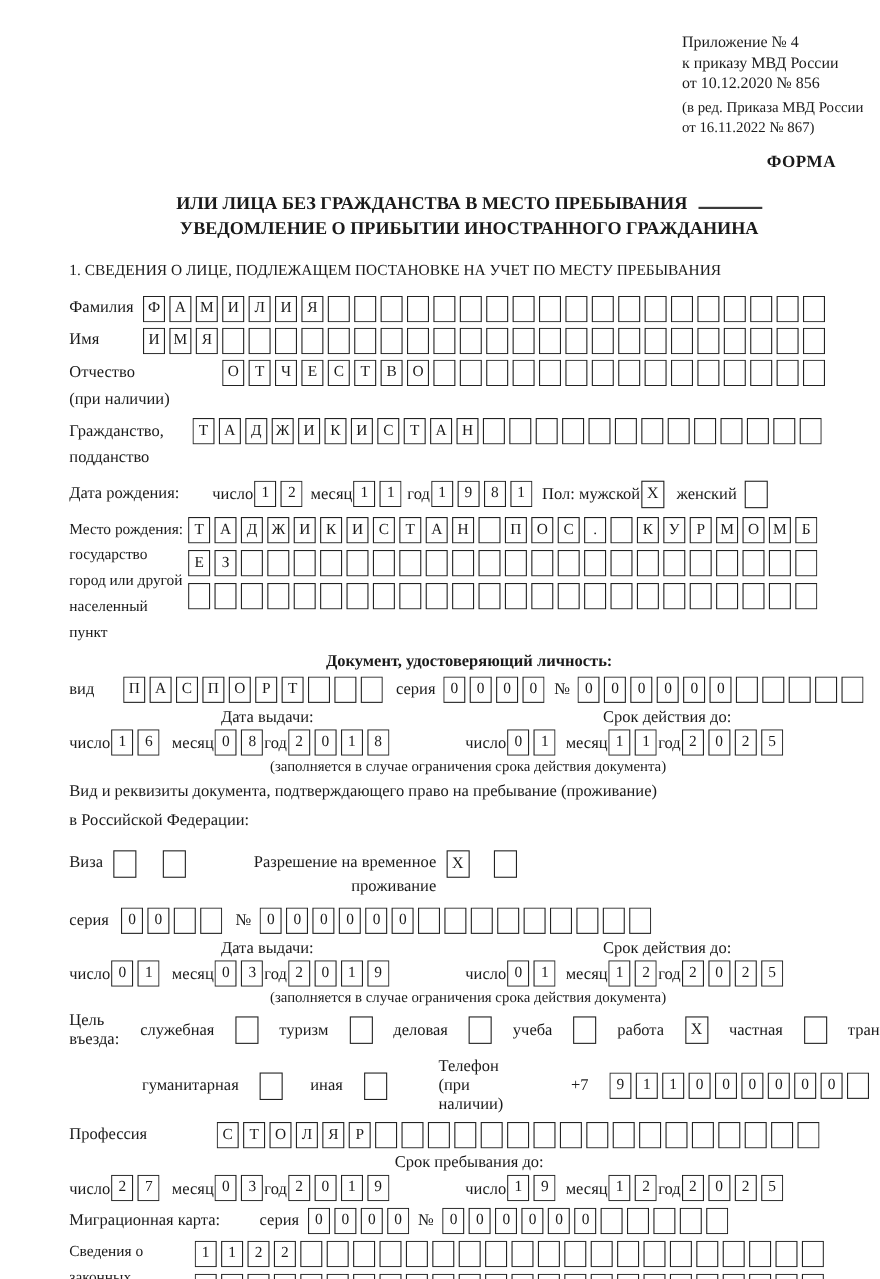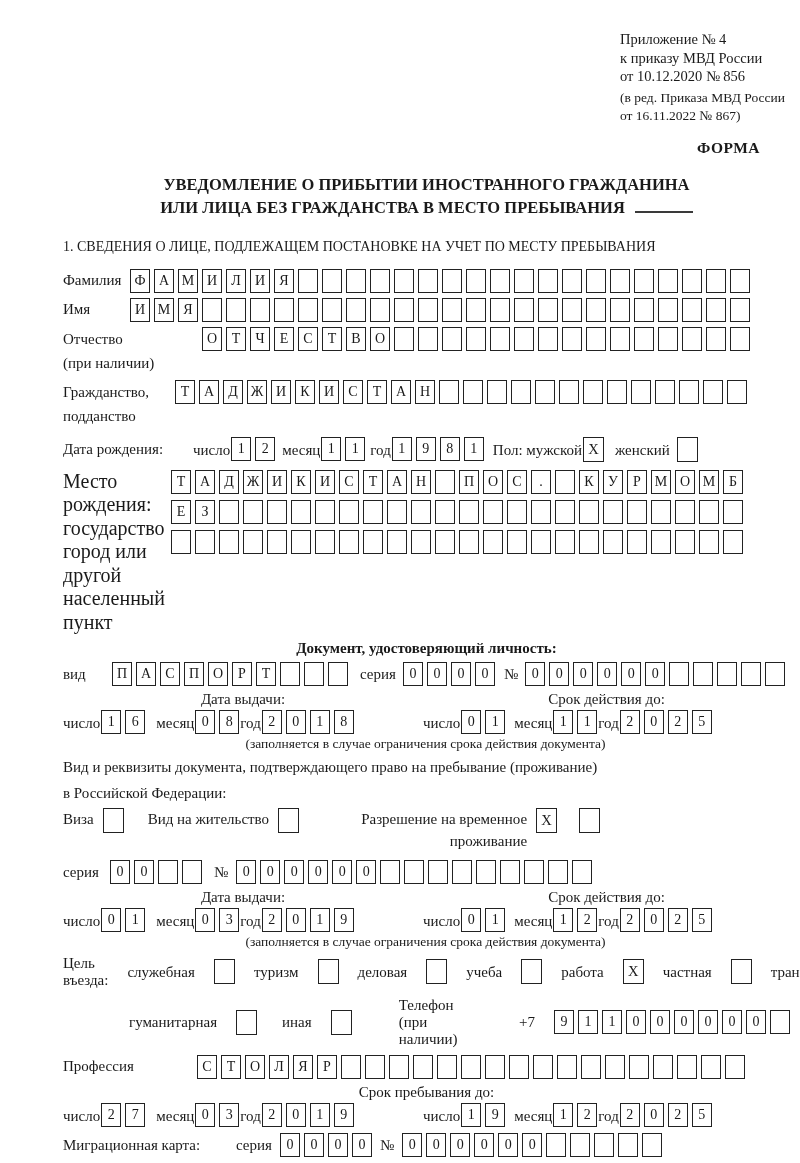--- a/index.html
+++ b/index.html
@@ -25,57 +25,57 @@
   }
   .checkbox {
     width:21px; height:25px; flex:0 0 auto;
     border:1.6px solid #222; display:inline-flex;
     align-items:center; justify-content:center; font-size:14.5px;
   }
   .row { display:flex; align-items:flex-start; margin-bottom:5px; }
   .row .lbl { flex:0 0 auto; padding-top:3px; }
   .lblcol { flex:0 0 auto; line-height:24px; }
   .w67 { width:67px; } .w139 { width:139px; } .w112 { width:112px; }
-  .w108 { width:108px; font-size:20px; line-height:23.5px; } .w114 { width:114px; font-size:14px; line-height:22.5px; }
+  .w108 { width:108px; font-size:14px; line-height:23.5px; } .w114 { width:114px; font-size:14px; line-height:22.5px; }
   .w134 { width:134px; }
   .stackrows > .cells { margin-bottom:6px; }
 
   .dmy { display:flex; align-items:center; gap:1px; }
   .dmy .t { padding-top:2px; }
   .twoheads { display:flex; margin-top:3px; margin-bottom:2px; }
   .twoheads .h1 { width:360px; text-align:center; }
   .twoheads .h2 { flex:1; text-align:center; }
   .tworow { display:flex; align-items:center; }
   .tworow .g1 { width:360px; }
   .note-r { text-align:center; font-size:13.5px; margin:2px 2px 4px 0; }
   .dochead { text-align:center; font-weight:bold; font-size:15px; margin:6px 0 5px 0; }
   .intro { line-height:22px; margin-top:4px; }
-  .permits { display:flex; align-items:flex-start; margin-top:4px; margin-bottom:8px; }
+  .permits { display:flex; align-items:flex-start; margin-top:16px; margin-bottom:8px; }
   .permits .opt { display:flex; align-items:flex-start; gap:9px; }
   .permits .opt .ol { padding-top:3px; }
   .optc { text-align:right; line-height:22px; }
   .purpose-row { display:flex; align-items:center; gap:19px; margin-bottom:7px; flex-wrap:nowrap; }
   .purpose-row .pl { padding-top:1px; }
 </style>
 </head>
 <body>
 
 <div class="hdr">
   <div>Приложение № 4</div>
   <div>к приказу МВД России</div>
   <div>от 10.12.2020 № 856</div>
   <span class="small">(в ред. Приказа МВД России</span>
   <span class="small" style="margin-top:0">от 16.11.2022 № 867)</span>
 </div>
 
 <div class="forma">ФОРМА</div>
 
 <div class="title">
+  <div><span>ИЛИ ЛИЦА БЕЗ ГРАЖДАНСТВА В МЕСТО ПРЕБЫВАНИЯ</span><span class="blank-line"></span></div>
   <div>УВЕДОМЛЕНИЕ О ПРИБЫТИИ ИНОСТРАННОГО ГРАЖДАНИНА</div>
-  <div><span>ИЛИ ЛИЦА БЕЗ ГРАЖДАНСТВА В МЕСТО ПРЕБЫВАНИЯ</span><span class="blank-line"></span></div>
 </div>
 
 <div class="sect">1. СВЕДЕНИЯ О ЛИЦЕ, ПОДЛЕЖАЩЕМ ПОСТАНОВКЕ НА УЧЕТ ПО МЕСТУ ПРЕБЫВАНИЯ</div>
 
 <div class="row">
   <span class="lbl w67">Фамилия</span>
   <span class="cells">
       <span class="cell">Ф</span>
       <span class="cell">А</span>
       <span class="cell">М</span>
@@ -405,21 +405,20 @@
 
 <div class="intro">Вид и реквизиты документа, подтверждающего право на пребывание (проживание)</div>
 <div class="intro">в Российской Федерации:</div>
 
 <div class="permits">
   <span class="opt" style="margin-right:24px">
     <span class="ol">Виза</span>
     <span class="checkbox"></span>
   </span>
   <span class="opt" style="margin-right:26px">
-    <span class="ol">Вид на жительство</span>
     <span class="checkbox"></span>
   </span>
   <span class="opt" style="margin-right:22px">
     <span class="optc" style="width:202px">Разрешение на временное проживание</span>
     <span class="checkbox">X</span>
   </span>
   <span class="opt">
     <span class="checkbox"></span>
   </span>
 </div>

